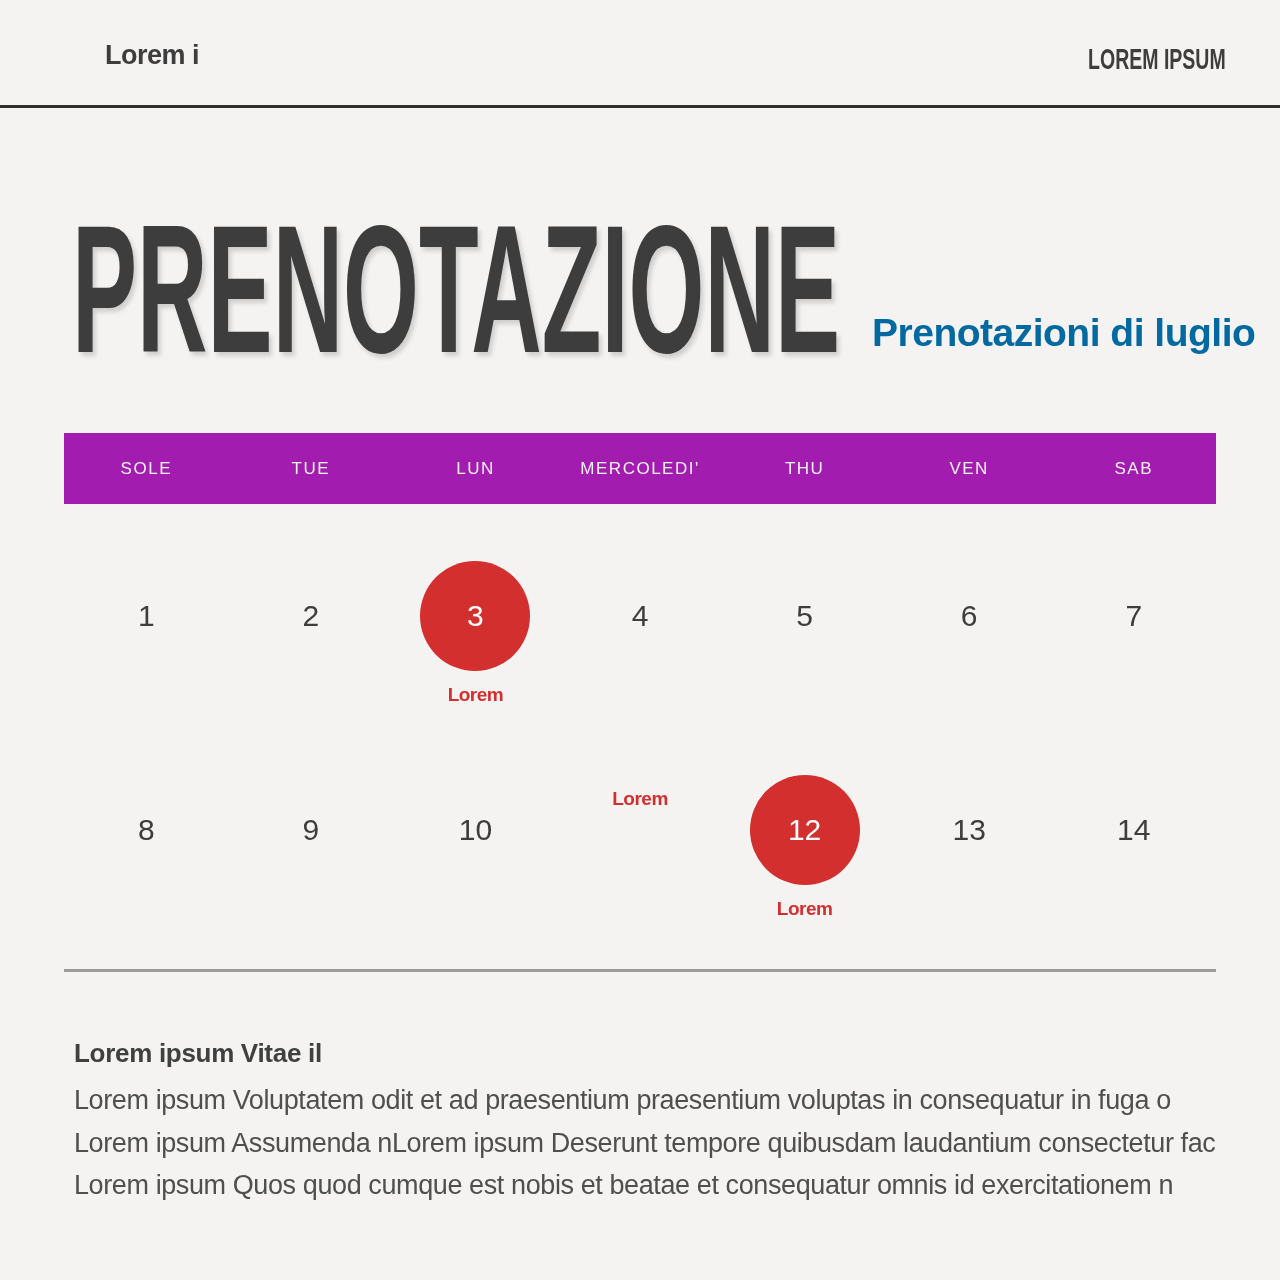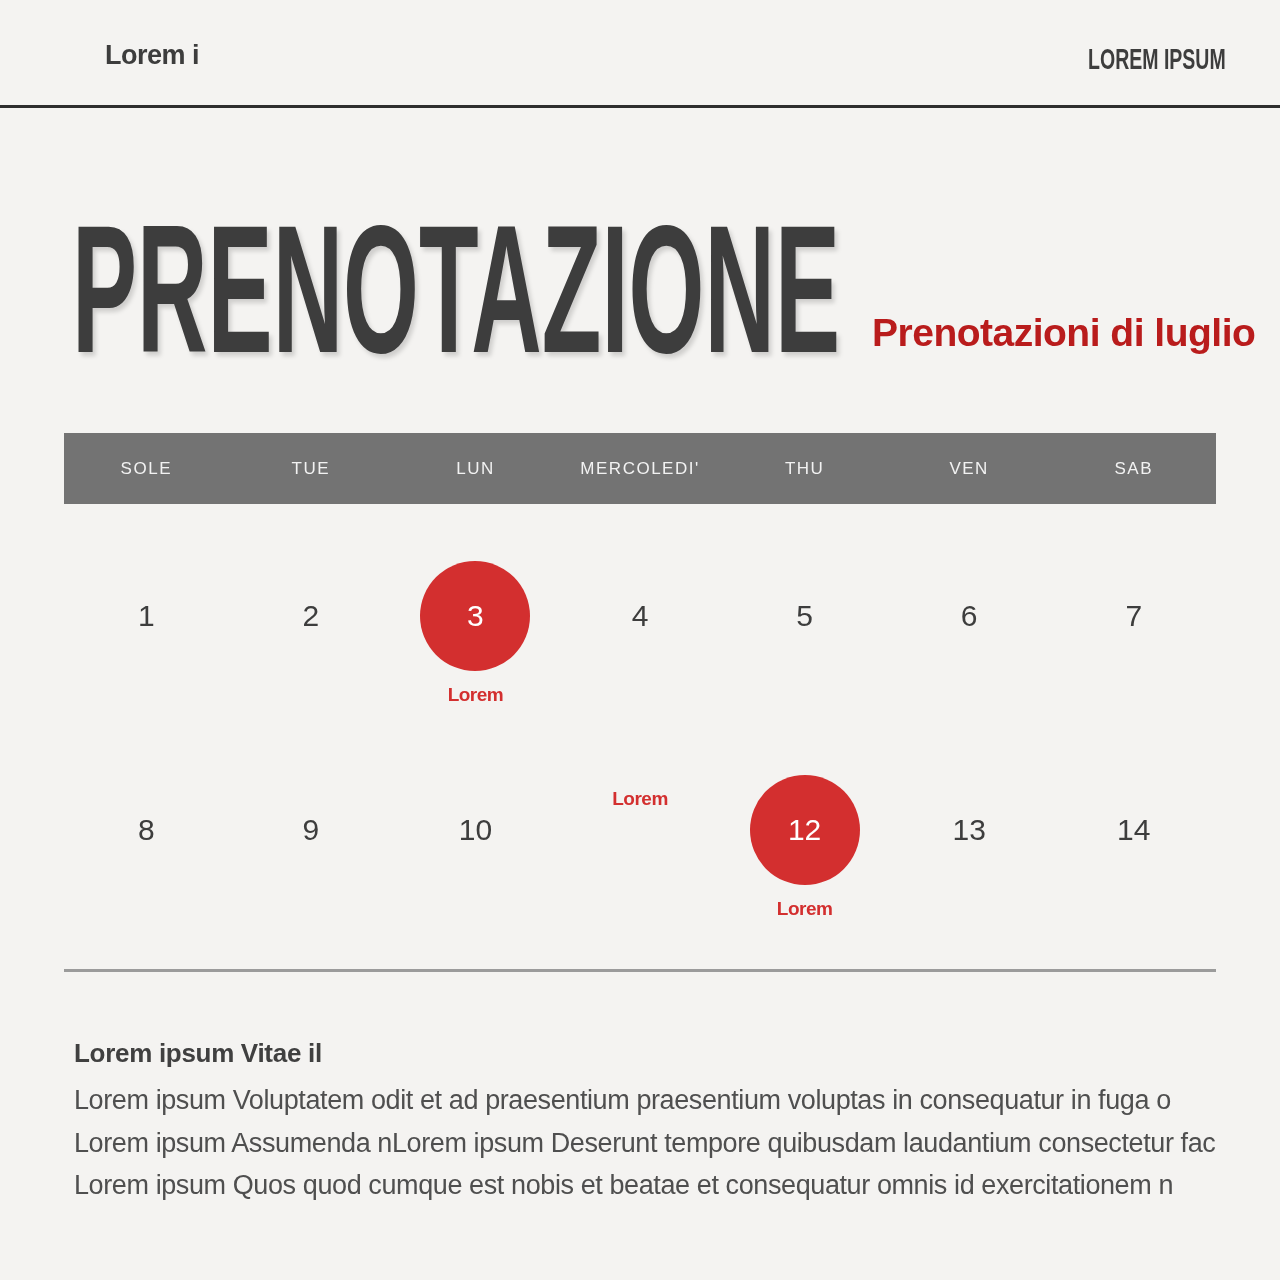--- a/index.html
+++ b/index.html
@@ -32,28 +32,28 @@
   .title-svg {
     position: absolute; left: 70px; top: 206px;
     filter: drop-shadow(3px 4px 2px rgba(0,0,0,0.15));
   }
   .title-svg text {
     font-family: "Liberation Sans", sans-serif;
     font-weight: 700; fill: #3d3d3d;
   }
   .subtitle {
     position: absolute; left: 872px; top: 311px;
-    font-size: 39px; font-weight: 700; color: #b91c1c;
+    font-size: 39px; font-weight: 700; color: #0369a1;
     letter-spacing: -0.5px; white-space: nowrap;
   }
 
   
   .cal-head {
     position: absolute; left: 64px; top: 433px; width: 1152px; height: 71px;
-    background: #737373; display: flex;
+    background: #a21caf; display: flex;
   }
   .cal-head .hcell {
     flex: 1 1 0; display: flex; align-items: center; justify-content: center;
     color: #f2f2f2; font-size: 17px; letter-spacing: 1.5px; font-weight: 400;
   }
   .cal-row {
     position: absolute; left: 64px; width: 1152px; display: flex;
   }
   .cal-row.row-0 { top: 506px; height: 214px; }
   .cal-row.row-1 { top: 720px; height: 230px; }

